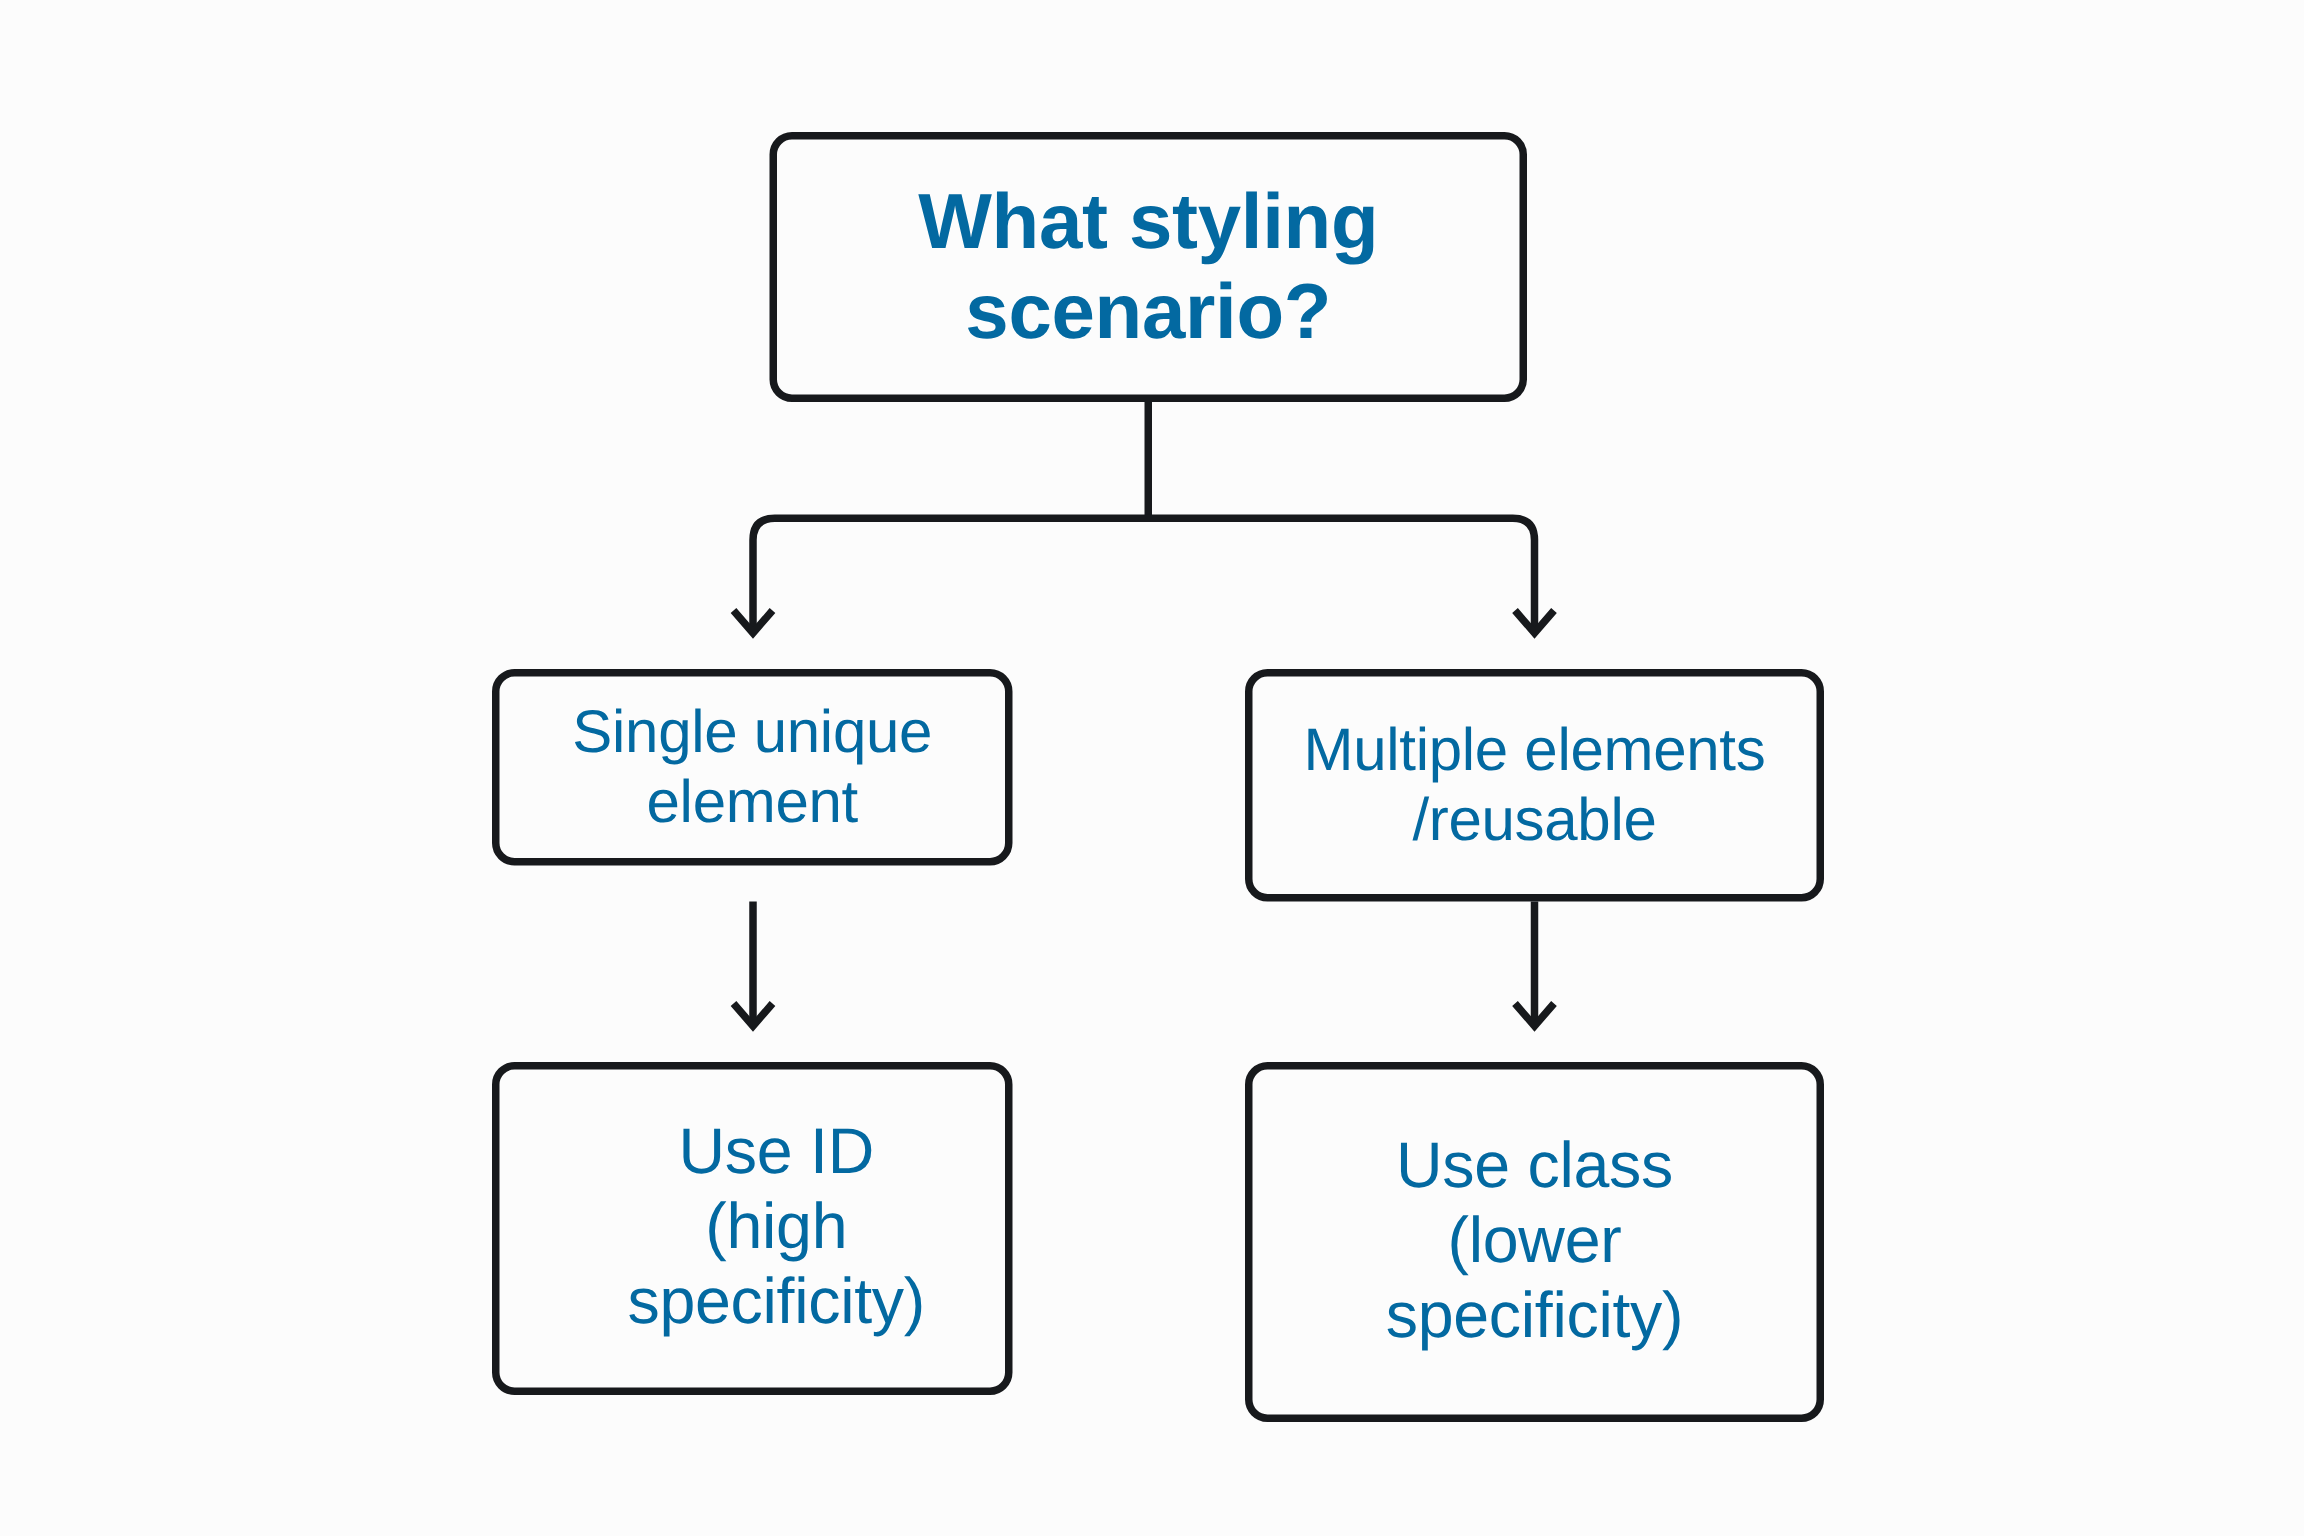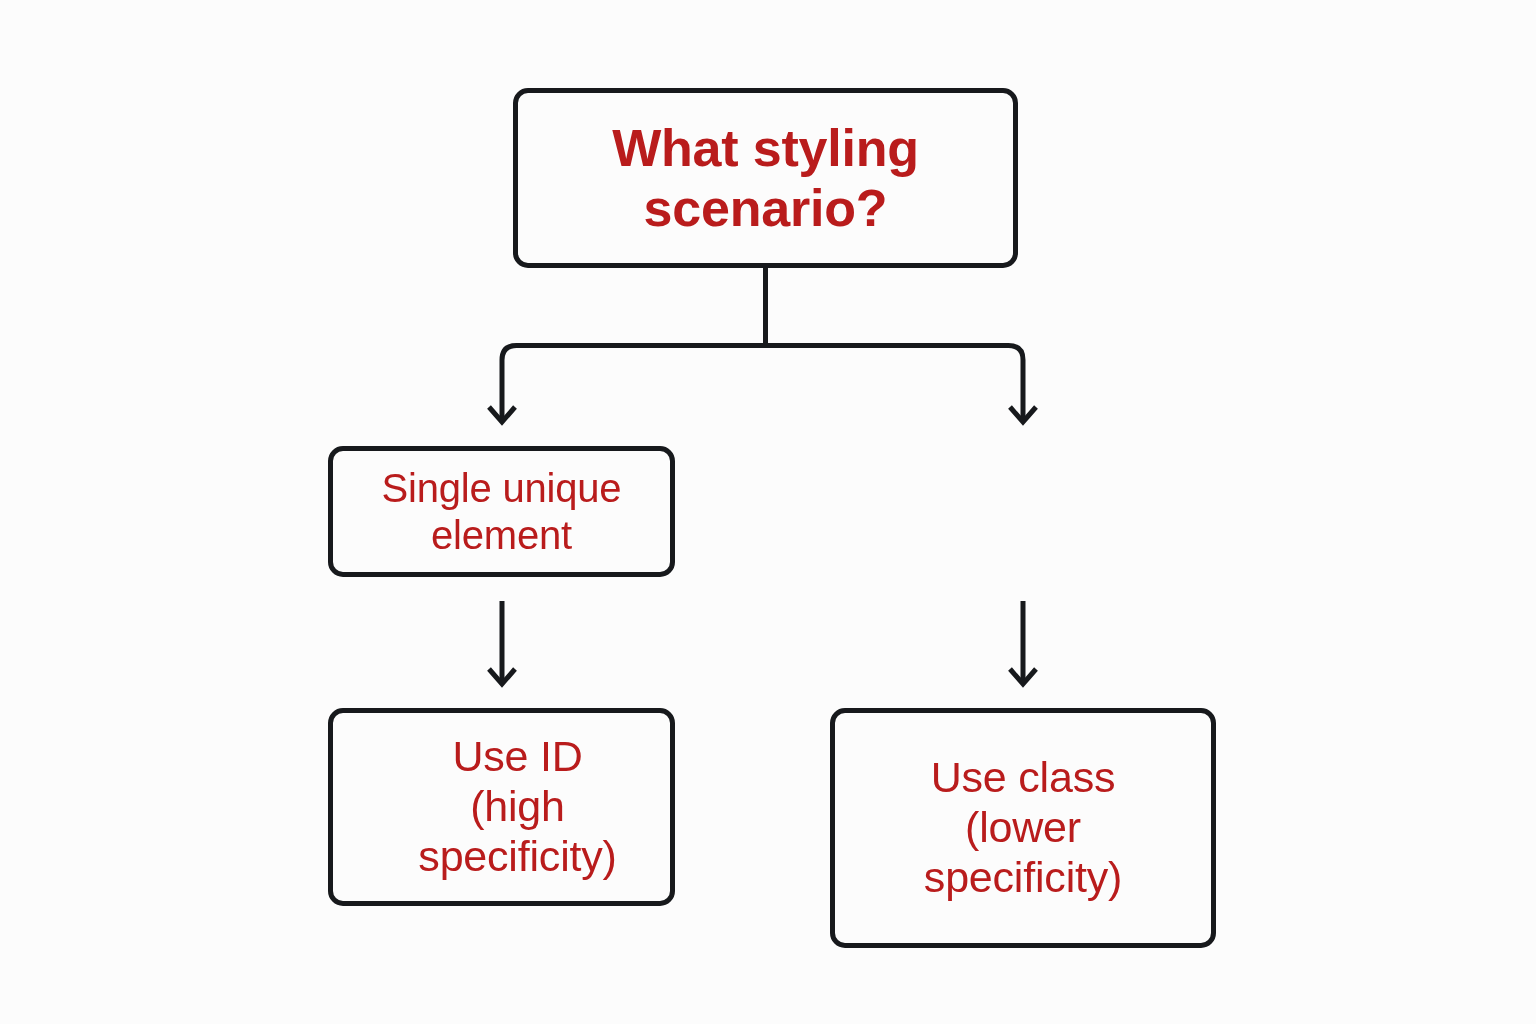--- a/index.html
+++ b/index.html
@@ -29,21 +29,21 @@
   .node {
     position: absolute;
     box-sizing: border-box;
     background: #fcfcfc;
     border: 5px solid #17191c;
     border-radius: 15px;
     display: flex;
     align-items: center;
     justify-content: center;
     text-align: center;
-    color: #b91c1c;
+    color: #0369a1;
     z-index: 2;
   }
   .node-label {
     white-space: pre-line;
     line-height: 1.16;
     letter-spacing: -0.2px;
   }
   
   #node-root {
     left: 513px;
@@ -71,21 +71,21 @@
   #node-single-unique .node-label,
   #node-multiple-reusable .node-label {
     font-size: 40px;
     font-weight: 400;
   }
   
   #node-use-id {
     left: 328px;
     top: 708px;
     width: 347px;
-    height: 198px;
+    height: 222px;
     padding-left: 32px;
   }
   #node-use-class {
     left: 830px;
     top: 708px;
     width: 386px;
     height: 240px;
   }
   #node-use-id .node-label,
   #node-use-class .node-label {
@@ -121,20 +121,24 @@
   <div class="node" id="node-root">
     <span class="node-label">What styling
 scenario?</span>
   </div>
 
   <div class="node" id="node-single-unique">
     <span class="node-label">Single unique
 element</span>
   </div>
 
+  <div class="node" id="node-multiple-reusable">
+    <span class="node-label">Multiple elements
+/reusable</span>
+  </div>
 
   <div class="node" id="node-use-id">
     <span class="node-label">Use ID
 (high
 specificity)</span>
   </div>
 
   <div class="node" id="node-use-class">
     <span class="node-label">Use class
 (lower

